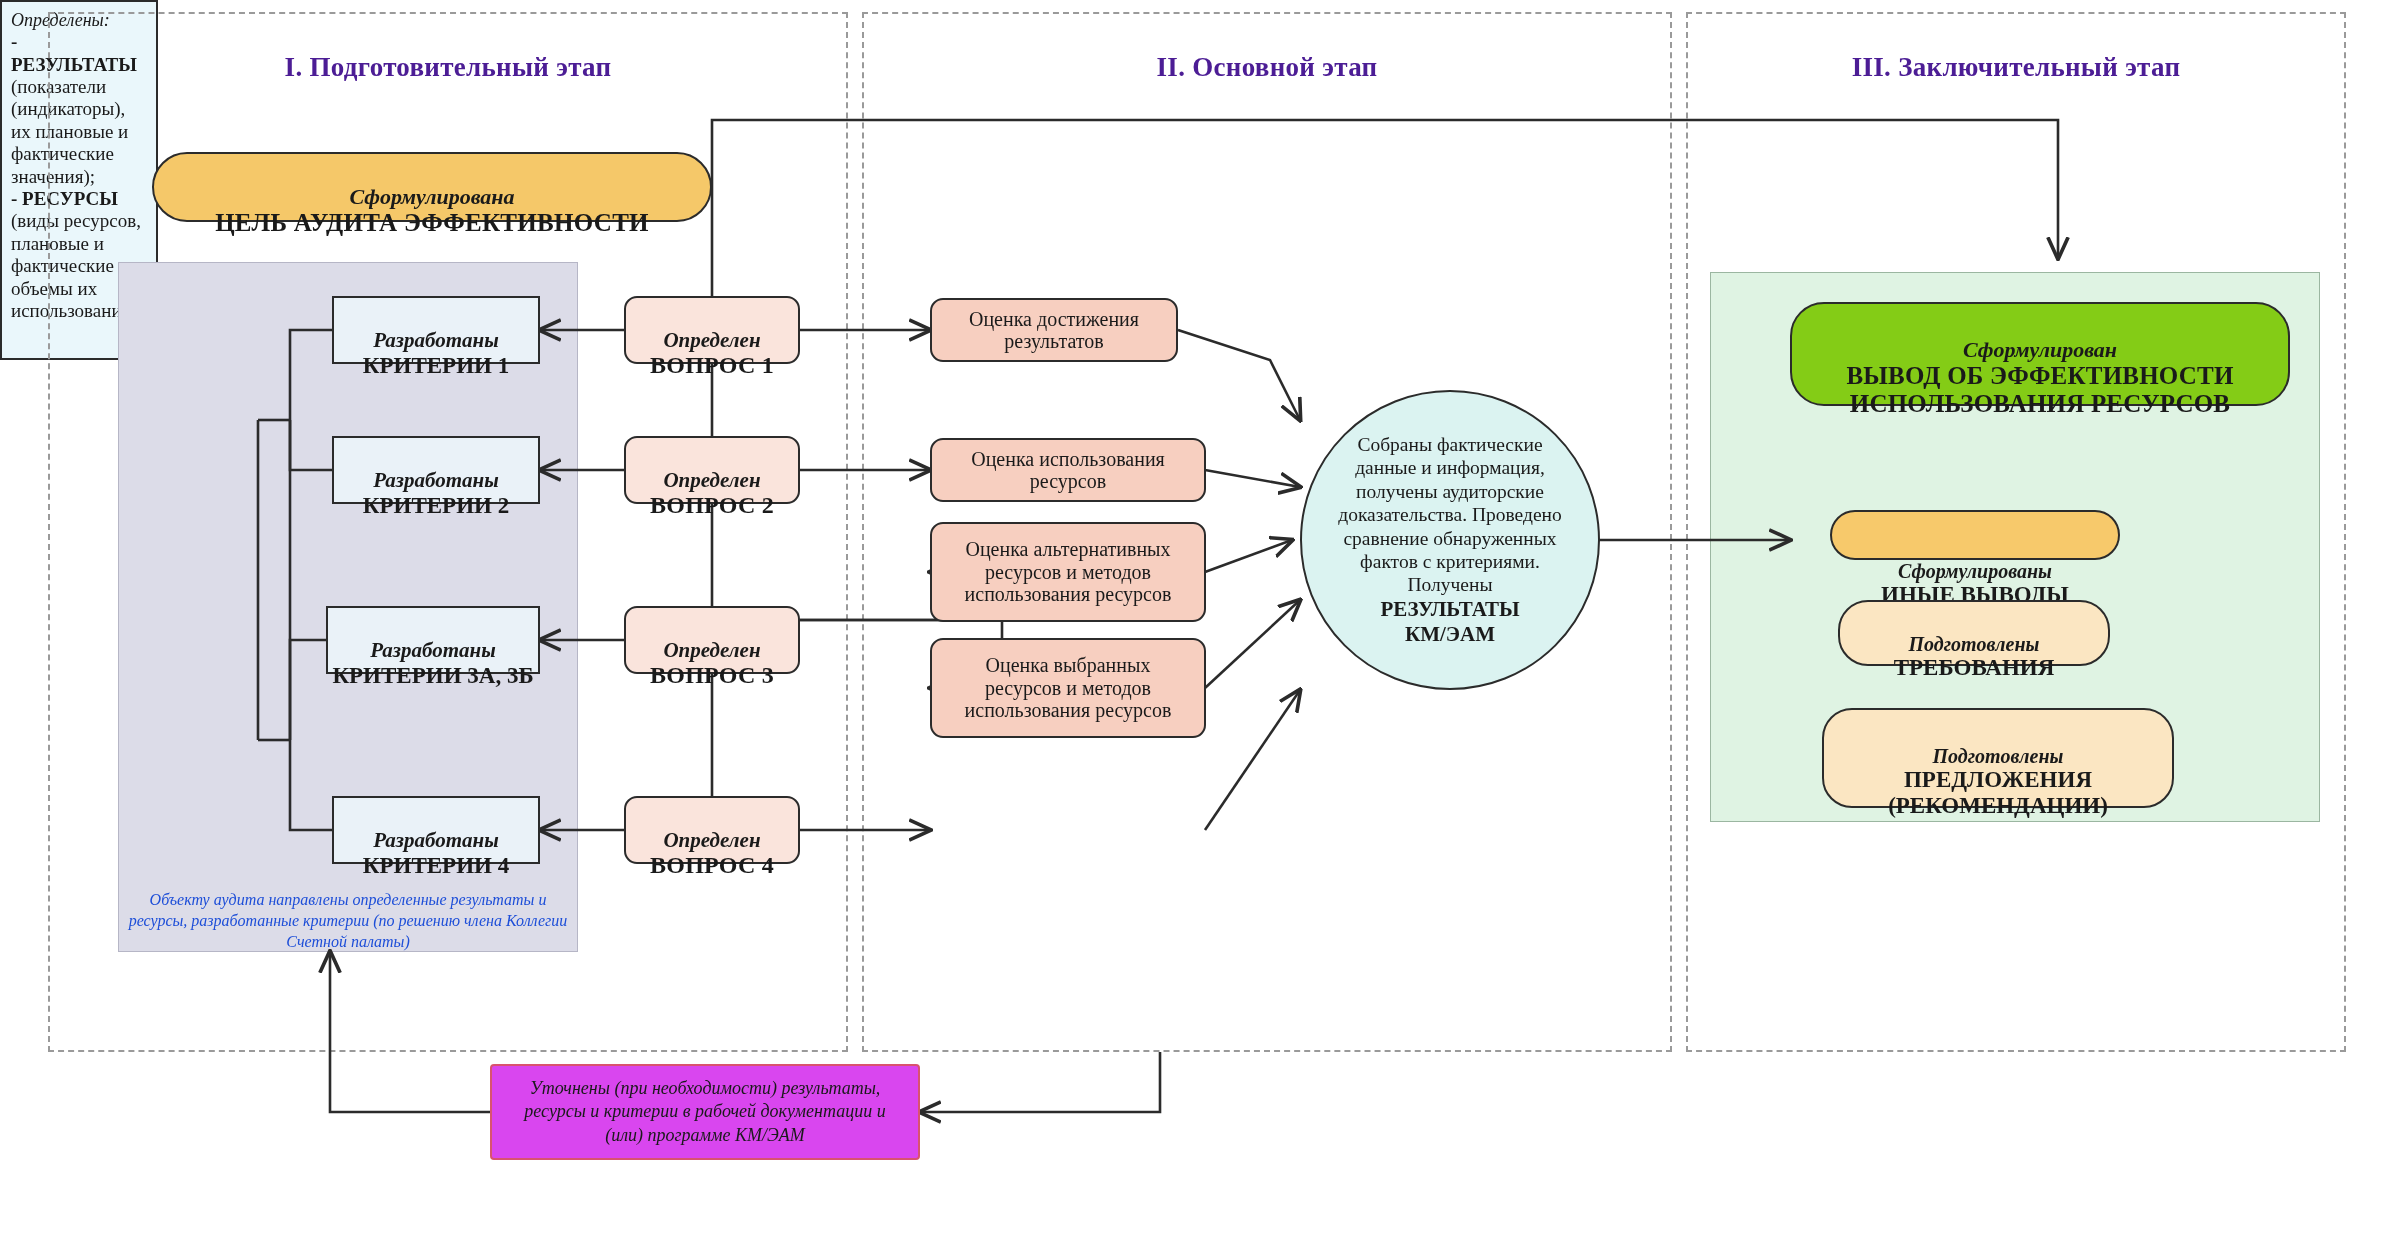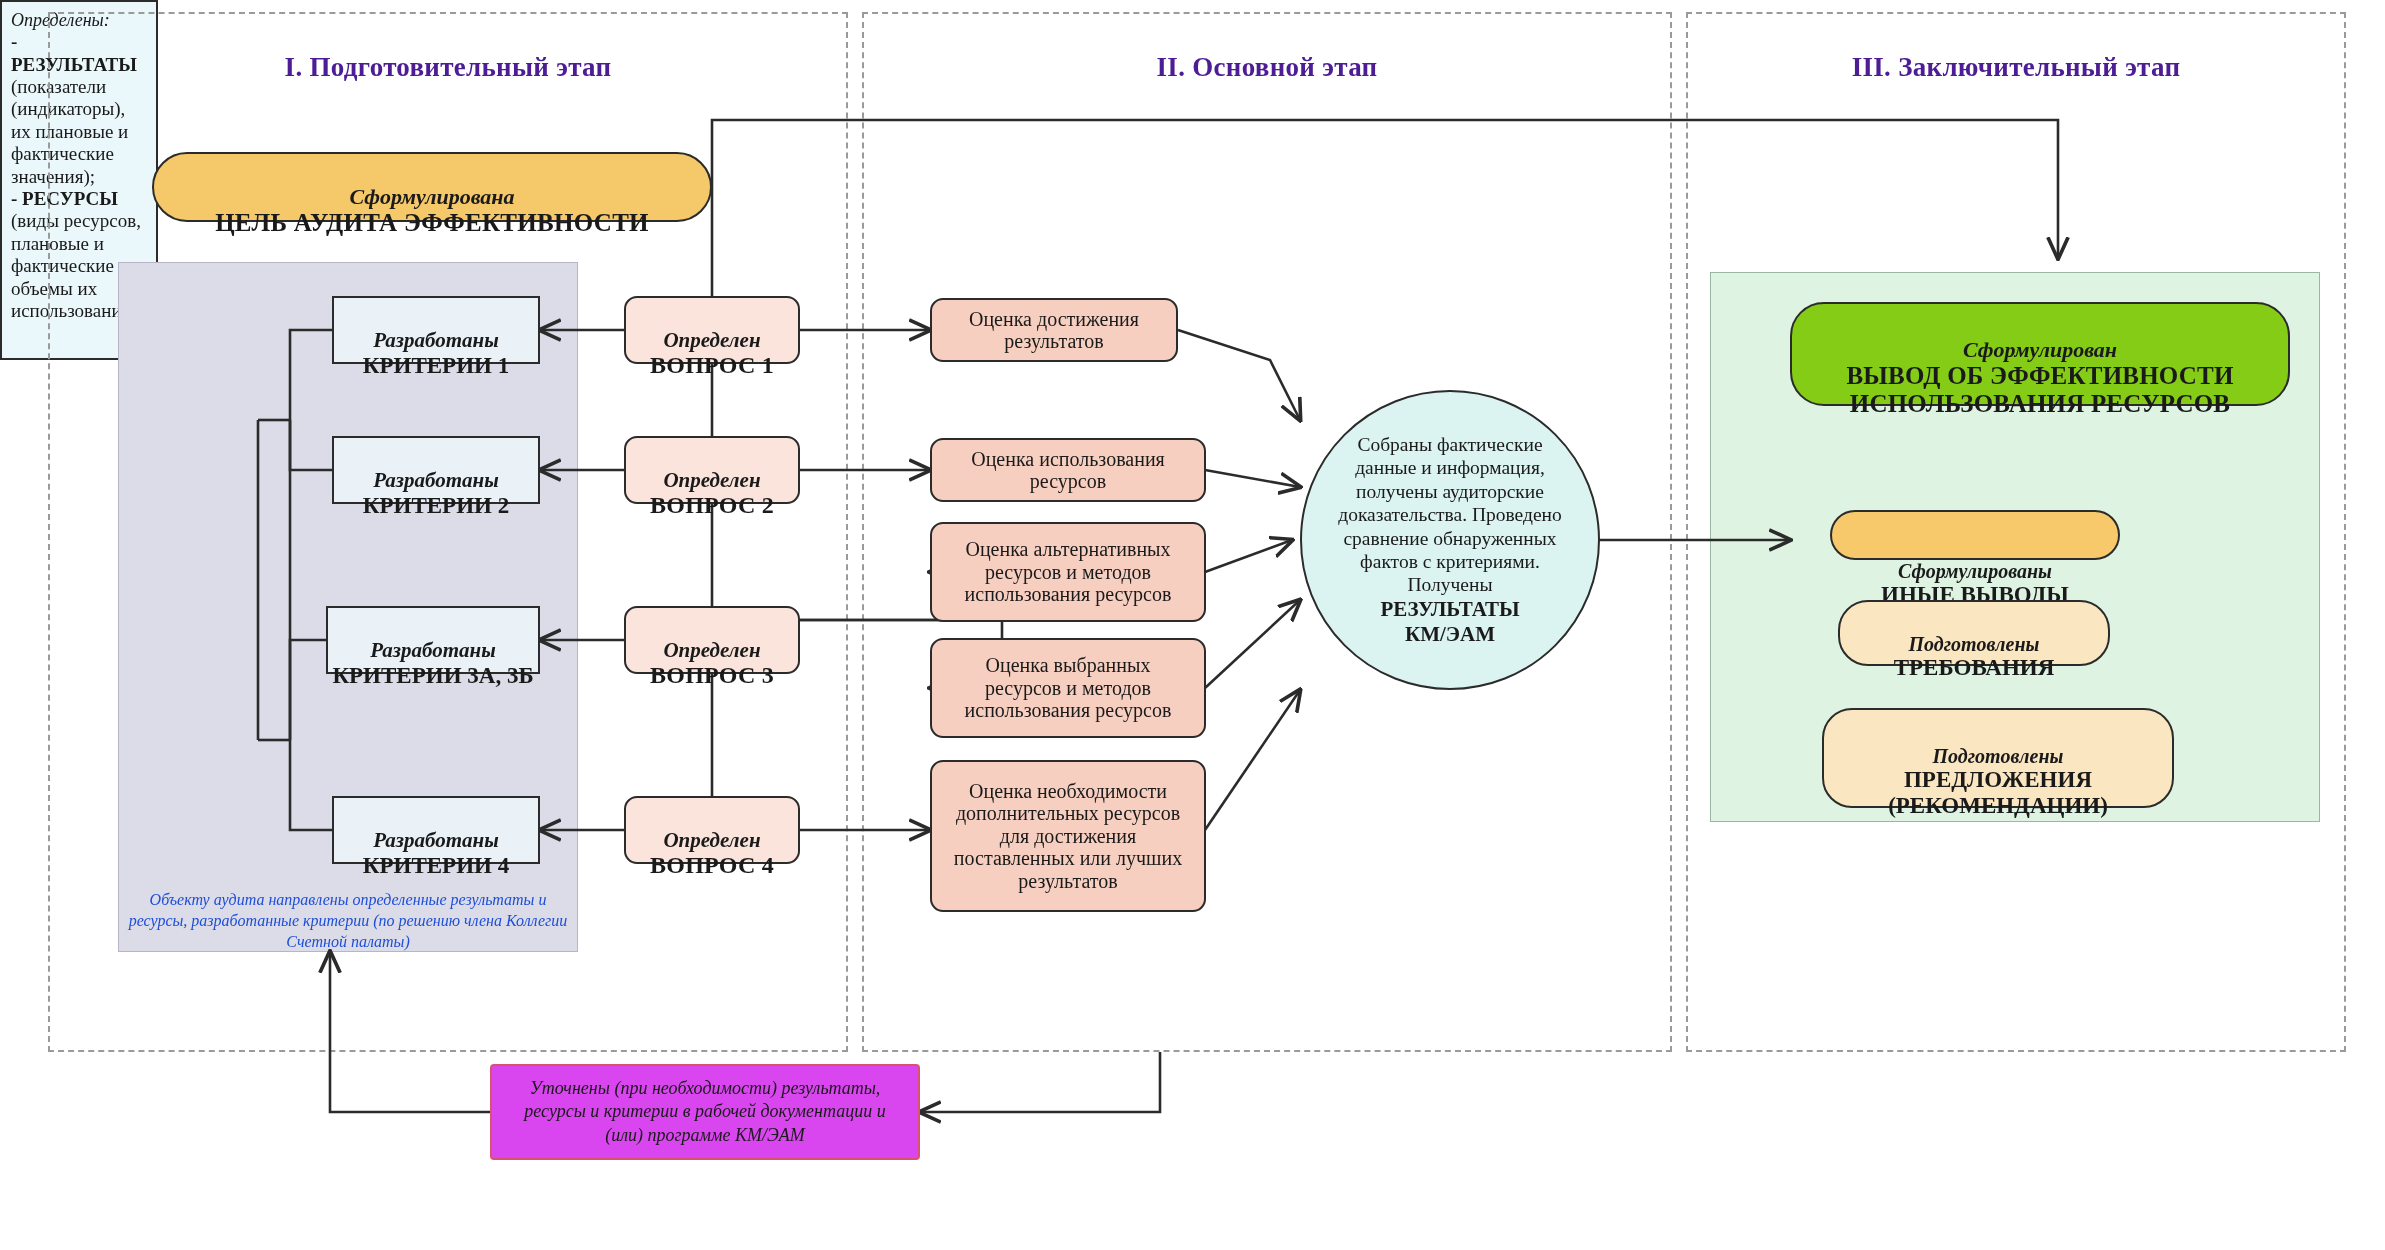--- a/index.html
+++ b/index.html
@@ -181,23 +181,20 @@
   </div>
   <div class="node eval-box" style="left:930px;top:438px;width:276px;height:64px;">
     <span>Оценка использования ресурсов</span>
   </div>
   <div class="node eval-box" style="left:930px;top:522px;width:276px;height:100px;">
     <span>Оценка альтернативных ресурсов и методов использования ресурсов</span>
   </div>
   <div class="node eval-box" style="left:930px;top:638px;width:276px;height:100px;">
     <span>Оценка выбранных ресурсов и методов использования ресурсов</span>
   </div>
-  <div class="node eval-box" style="left:930px;top:760px;width:276px;height:152px;">
-    <span>Оценка необходимости дополнительных ресурсов для достижения поставленных или лучших результатов</span>
-  </div>
 
   <div class="circle" style="left:1300px;top:390px;width:300px;height:300px;">
     <div>
       <span>Собраны фактические данные и информация, получены аудиторские доказательства. Проведено сравнение обнаруженных фактов с критериями. Получены</span>
       <div class="bd">РЕЗУЛЬТАТЫ</div>
       <div class="bd">КМ/ЭАМ</div>
     </div>
   </div>
 
   <div class="node concl-main" style="left:1790px;top:302px;width:500px;height:104px;">

